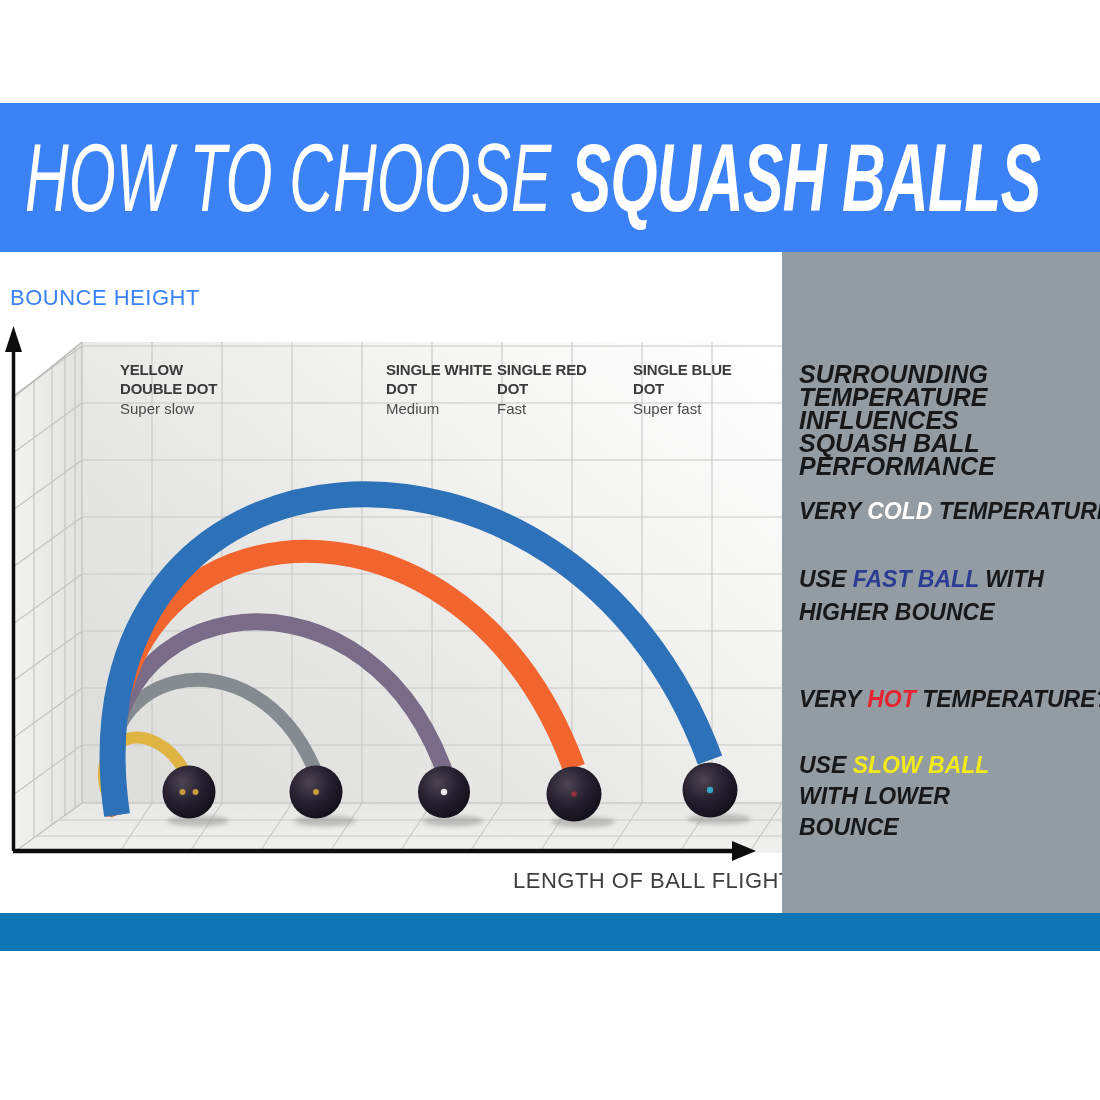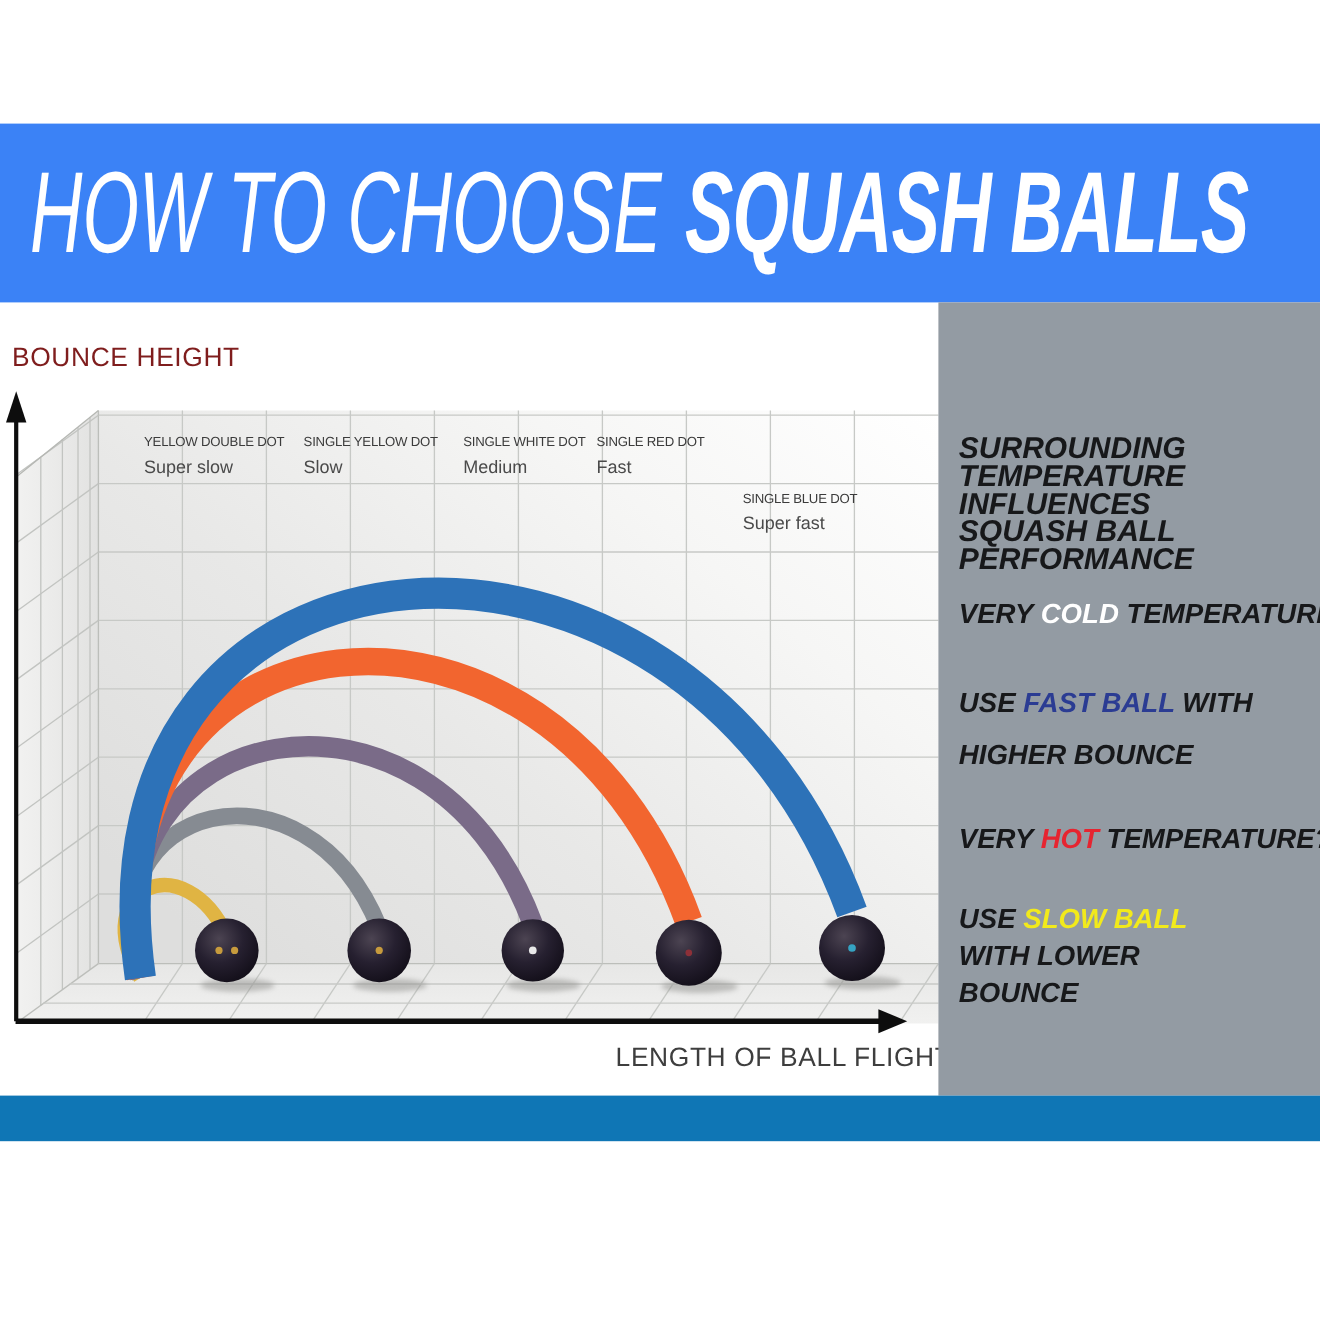--- a/index.html
+++ b/index.html
@@ -8,38 +8,38 @@
 
   
   .banner{position:absolute;left:0;top:103px;width:1100px;height:149px;background:#3b82f6;
           display:flex;align-items:center;}
   .banner-title{white-space:nowrap;font-style:italic;font-size:96px;color:#ffffff;
                 transform:scaleX(0.63);transform-origin:left center;margin-left:25px;line-height:1;}
   .banner-title .t-reg{font-weight:400;margin-right:0.32em;}
   .banner-title .t-bold{font-weight:700;letter-spacing:-1px;}
 
   
-  .bounce-label{position:absolute;left:10px;top:285px;font-size:22px;color:#7f1d1d;letter-spacing:0.5px;}
+  .bounce-label{position:absolute;left:10px;top:285px;font-size:22px;color:#3b82f6;letter-spacing:0.5px;}
   .flight-label{position:absolute;left:513px;top:868px;font-size:22px;color:#3e3e3e;letter-spacing:0.5px;}
 
   
   .chart-svg{position:absolute;left:0;top:318px;}
 
   
   .col-label{position:absolute;top:360px;width:124px;color:#3b3b3b;}
-  .col-label .c-name{font-size:11px;font-weight:400;line-height:19px;letter-spacing:-0.2px;}
+  .col-label .c-name{font-size:15px;font-weight:700;line-height:19px;letter-spacing:-0.2px;}
   .col-label .c-speed{font-size:15px;color:#4a4a4a;margin-top:2px;line-height:17px;}
-  .col-0{left:120px;} .col-1{left:253px;} .col-2{left:386px;} .col-3{left:497px;} .col-4{left:619px;margin-top:47px;}
+  .col-0{left:120px;} .col-1{left:253px;} .col-2{left:386px;} .col-3{left:497px;} .col-4{left:633px;}
 
   
   .sidebar{position:absolute;left:782px;top:252px;width:318px;height:661px;background:#939ba3;}
   .sb-block{position:absolute;left:17px;right:14px;font-style:italic;font-weight:700;color:#17181a;}
   .sb-intro{top:111px;font-size:25px;line-height:23px;width:252px;}
   .sb-q-cold{top:245px;font-size:23px;line-height:29px;white-space:nowrap;}
-  .sb-a-cold{top:311px;font-size:23px;line-height:44px;width:255px;}
+  .sb-a-cold{top:311px;font-size:23px;line-height:33px;width:255px;}
   .sb-q-hot{top:433px;font-size:23px;line-height:29px;white-space:nowrap;}
   .sb-a-hot{top:498px;font-size:23px;line-height:31px;width:255px;}
   .hl-cold{color:#ffffff;} .hl-fast{color:#2b3c93;} .hl-hot{color:#e62430;text-align:right;} .hl-slow{color:#f2ea1b;}
 
   
   .bottom-strip{position:absolute;left:0;top:913px;width:1100px;height:38px;background:#0f76b5;}
 </style>
 </head>
 <body>
 
@@ -172,24 +172,20 @@
       <polygon points="5,34 13.5,8 22,34" fill="#0d0d0d"></polygon>
       <line x1="13" y1="533" x2="736" y2="533" stroke="#0d0d0d" stroke-width="4.5"></line>
       <polygon points="732,523 756,533 732,543" fill="#0d0d0d"></polygon>
     </g>
   </svg>
 
   <div class="col-label col-0">
     <div class="c-name">YELLOW DOUBLE DOT</div>
     <div class="c-speed">Super slow</div>
   </div>
-  <div class="col-label col-1">
-    <div class="c-name">SINGLE YELLOW DOT</div>
-    <div class="c-speed">Slow</div>
-  </div>
   <div class="col-label col-2">
     <div class="c-name">SINGLE WHITE DOT</div>
     <div class="c-speed">Medium</div>
   </div>
   <div class="col-label col-3">
     <div class="c-name">SINGLE RED DOT</div>
     <div class="c-speed">Fast</div>
   </div>
   <div class="col-label col-4">
     <div class="c-name">SINGLE BLUE DOT</div>

